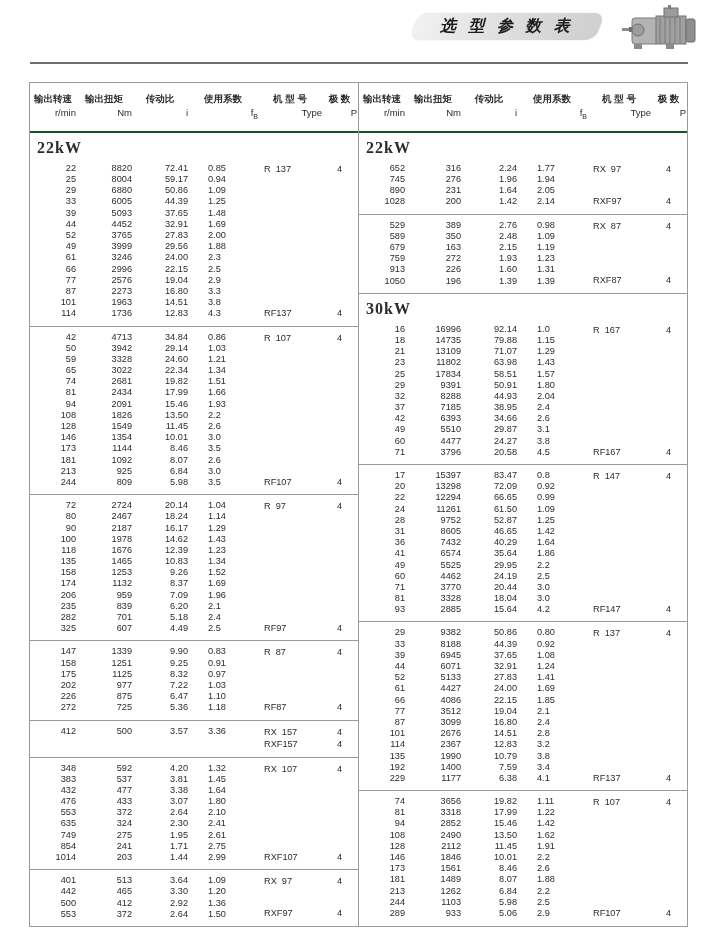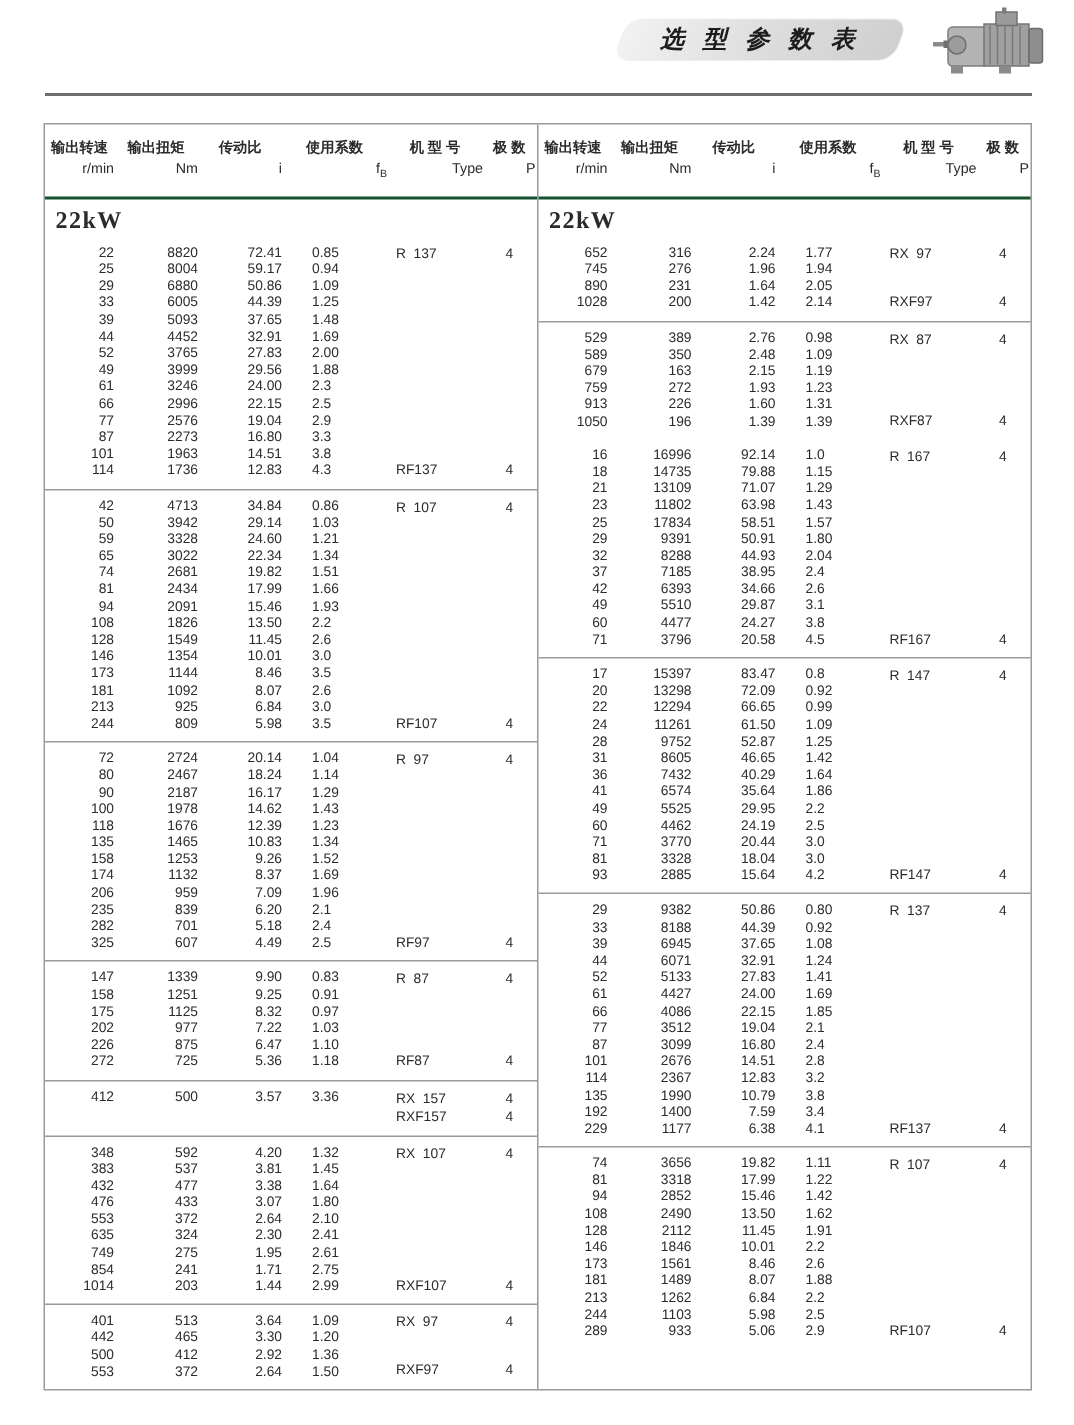--- a/index.html
+++ b/index.html
@@ -664,20 +664,21 @@
             <div class="typeline">
               <span class="type-label">RX  87</span>
               <span class="poles">4</span>
             </div>
             <div class="typeline">
               <span class="type-label">RXF87</span>
               <span class="poles">4</span>
             </div>
           </div>
         </div>
+        <div class="section-heading sep">30kW</div>
         <div class="block">
           <div class="rows-col">
             <div class="row">
               <span class="c0">16</span>
               <span class="c1">16996</span>
               <span class="c2">92.14</span>
               <span class="c3">1.0</span>
             </div>
             <div class="row">
               <span class="c0">18</span>

